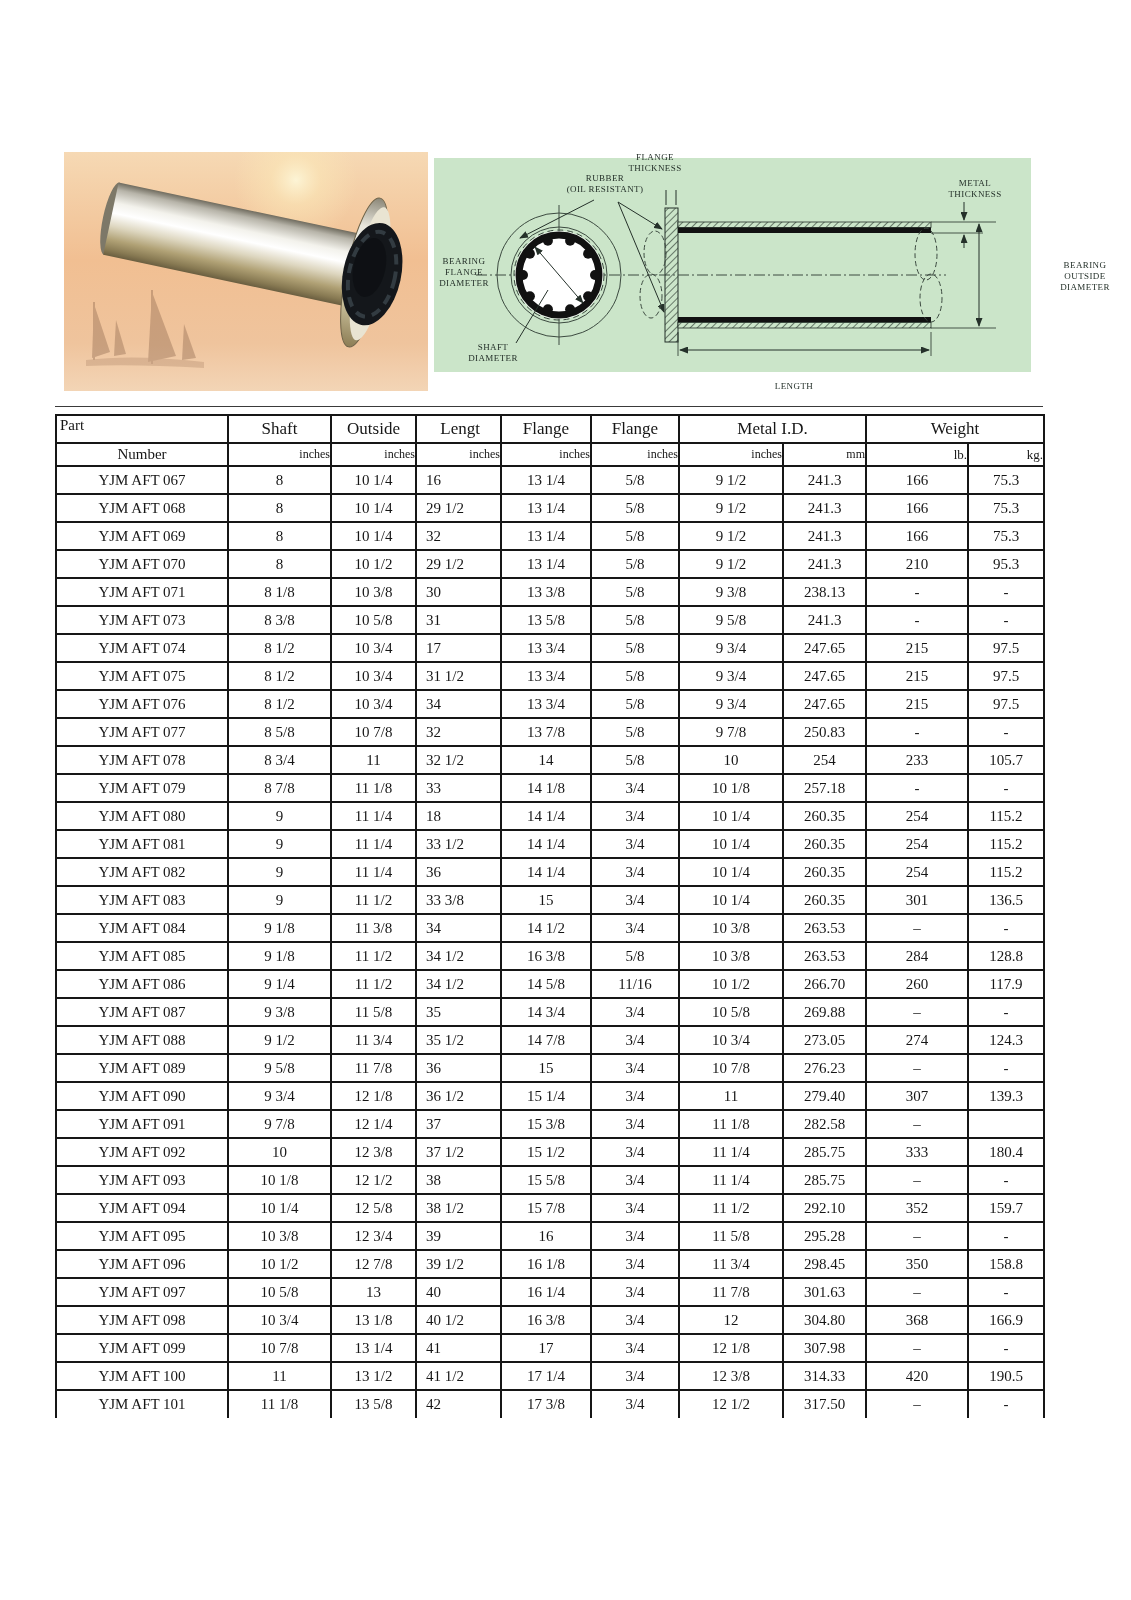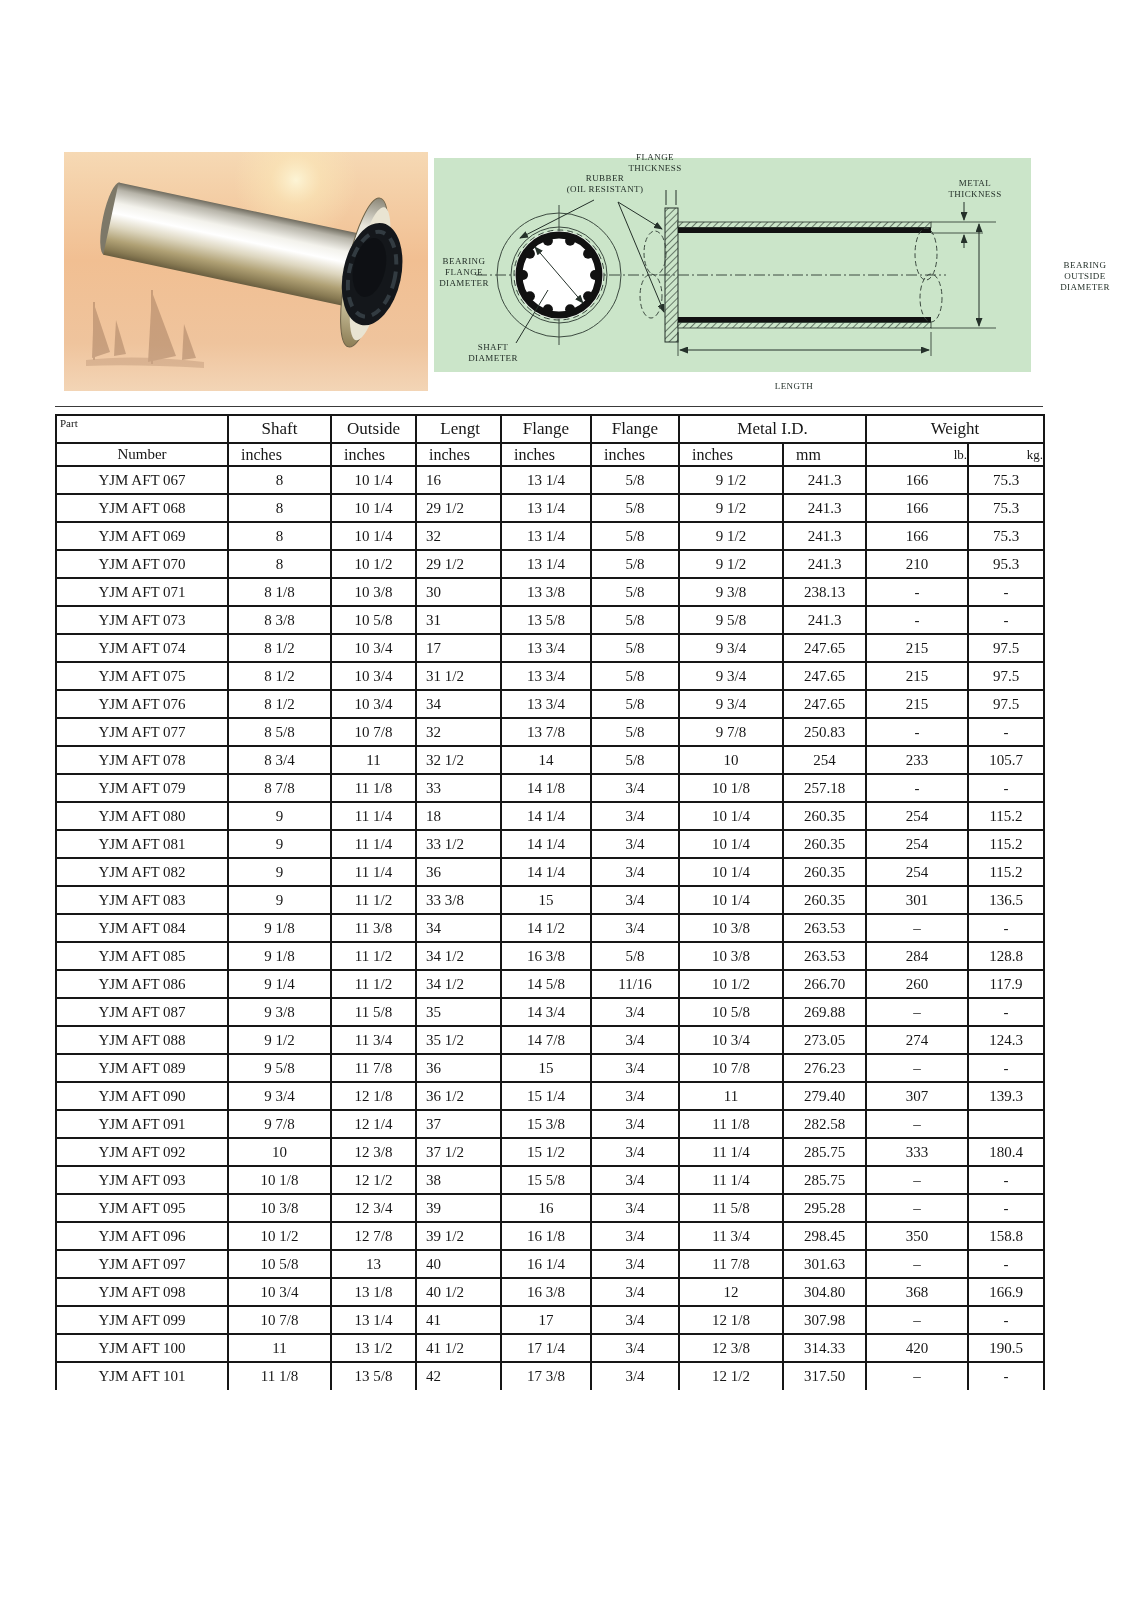--- a/index.html
+++ b/index.html
@@ -19,24 +19,24 @@
 
   
   .topline{position:absolute;left:55px;top:406px;width:988px;height:1px;background:#3a3a3a;}
   .tablewrap{position:absolute;left:55px;top:414px;}
   table.spec{border-collapse:collapse;table-layout:fixed;width:988px;
              font-family:"Liberation Serif","DejaVu Serif",serif;}
   table.spec th,table.spec td{border:2px solid #161616;overflow:hidden;white-space:nowrap;
              font-weight:400;padding:0;}
   tr.h1{height:28px;}
   tr.h1 th{font-size:17px;text-align:center;}
-  tr.h1 th.part{font-size:11px;text-align:left;vertical-align:top;padding:1px 0 0 3px;}
+  tr.h1 th.part{font-size:15px;text-align:left;vertical-align:top;padding:1px 0 0 3px;}
   tr.h1 th.lengt{text-align:right;padding-right:20px;}
   tr.h2{height:23px;}
-  tr.h2 th{font-size:16px;text-align:left;padding-left:12px;}
+  tr.h2 th{font-size:12px;text-align:right;padding-left:4px;}
   tr.h2 th.num{font-size:15px;text-align:center;padding-left:0;}
   tr.h2 th.ctr{text-align:right;padding-left:0;font-size:13px;}
   tbody tr{height:28px;}
   tbody td{font-size:15px;text-align:center;}
   tbody td.c3{text-align:left;padding-left:9px;}
   tbody tr:last-child td{border-bottom:none;}
 </style>
 </head>
 <body>
 
@@ -543,20 +543,32 @@
             <td class="c2">12 1/2</td>
             <td class="c3">38</td>
             <td class="c4">15 5/8</td>
             <td class="c5">3/4</td>
             <td class="c6">11 1/4</td>
             <td class="c7">285.75</td>
             <td class="c8">–</td>
             <td class="c9">-</td>
           </tr>
           <tr>
+            <td class="c0">YJM AFT 094</td>
+            <td class="c1">10 1/4</td>
+            <td class="c2">12 5/8</td>
+            <td class="c3">38 1/2</td>
+            <td class="c4">15 7/8</td>
+            <td class="c5">3/4</td>
+            <td class="c6">11 1/2</td>
+            <td class="c7">292.10</td>
+            <td class="c8">352</td>
+            <td class="c9">159.7</td>
+          </tr>
+          <tr>
             <td class="c0">YJM AFT 095</td>
             <td class="c1">10 3/8</td>
             <td class="c2">12 3/4</td>
             <td class="c3">39</td>
             <td class="c4">16</td>
             <td class="c5">3/4</td>
             <td class="c6">11 5/8</td>
             <td class="c7">295.28</td>
             <td class="c8">–</td>
             <td class="c9">-</td>

